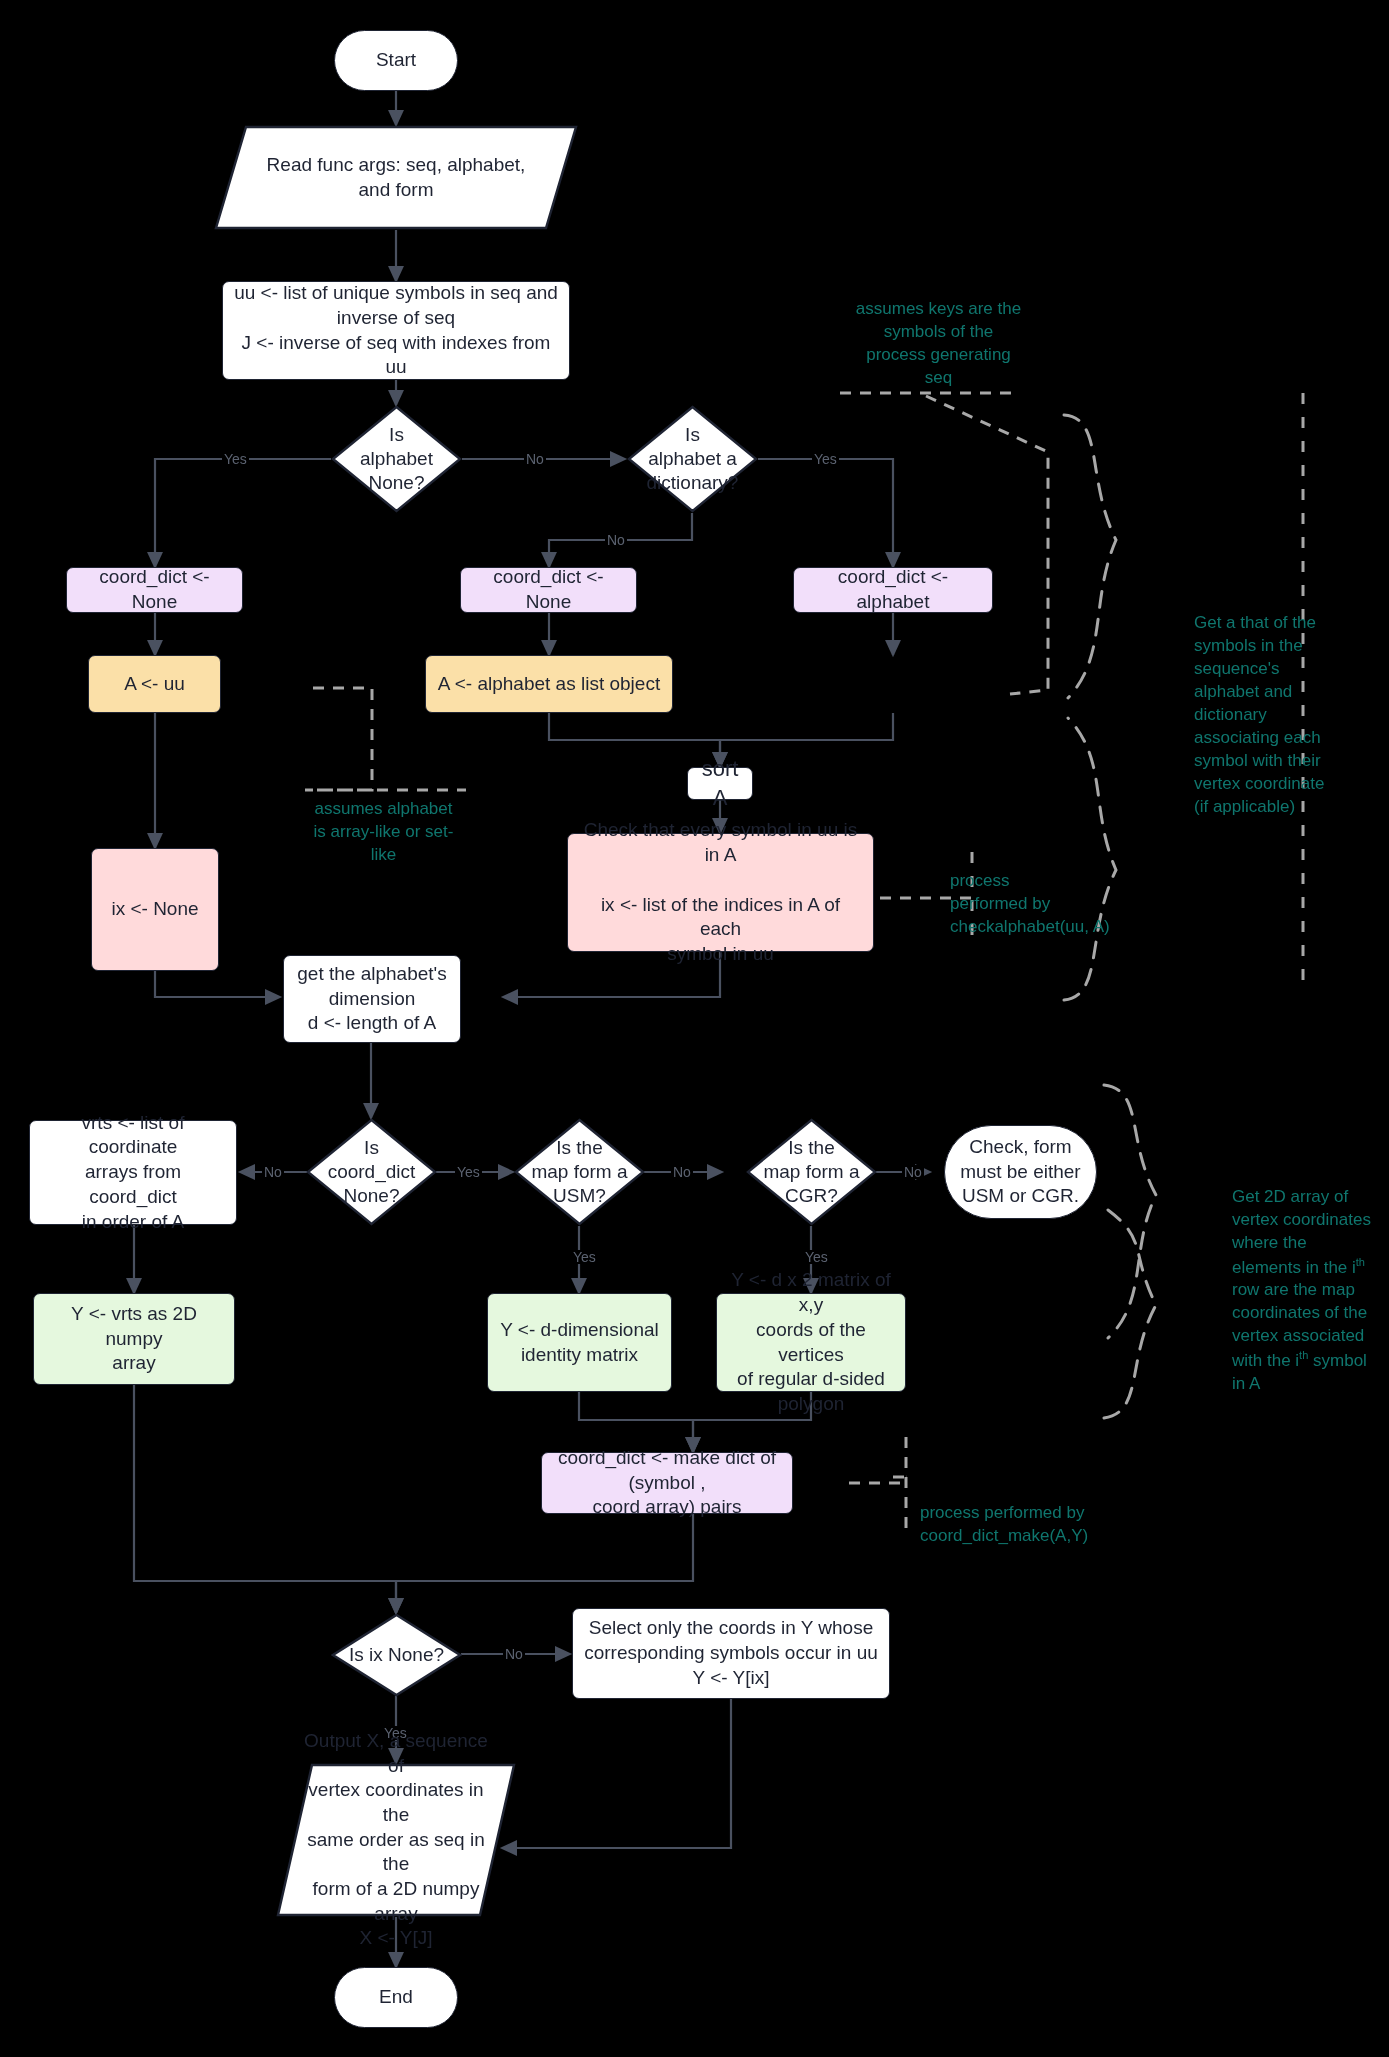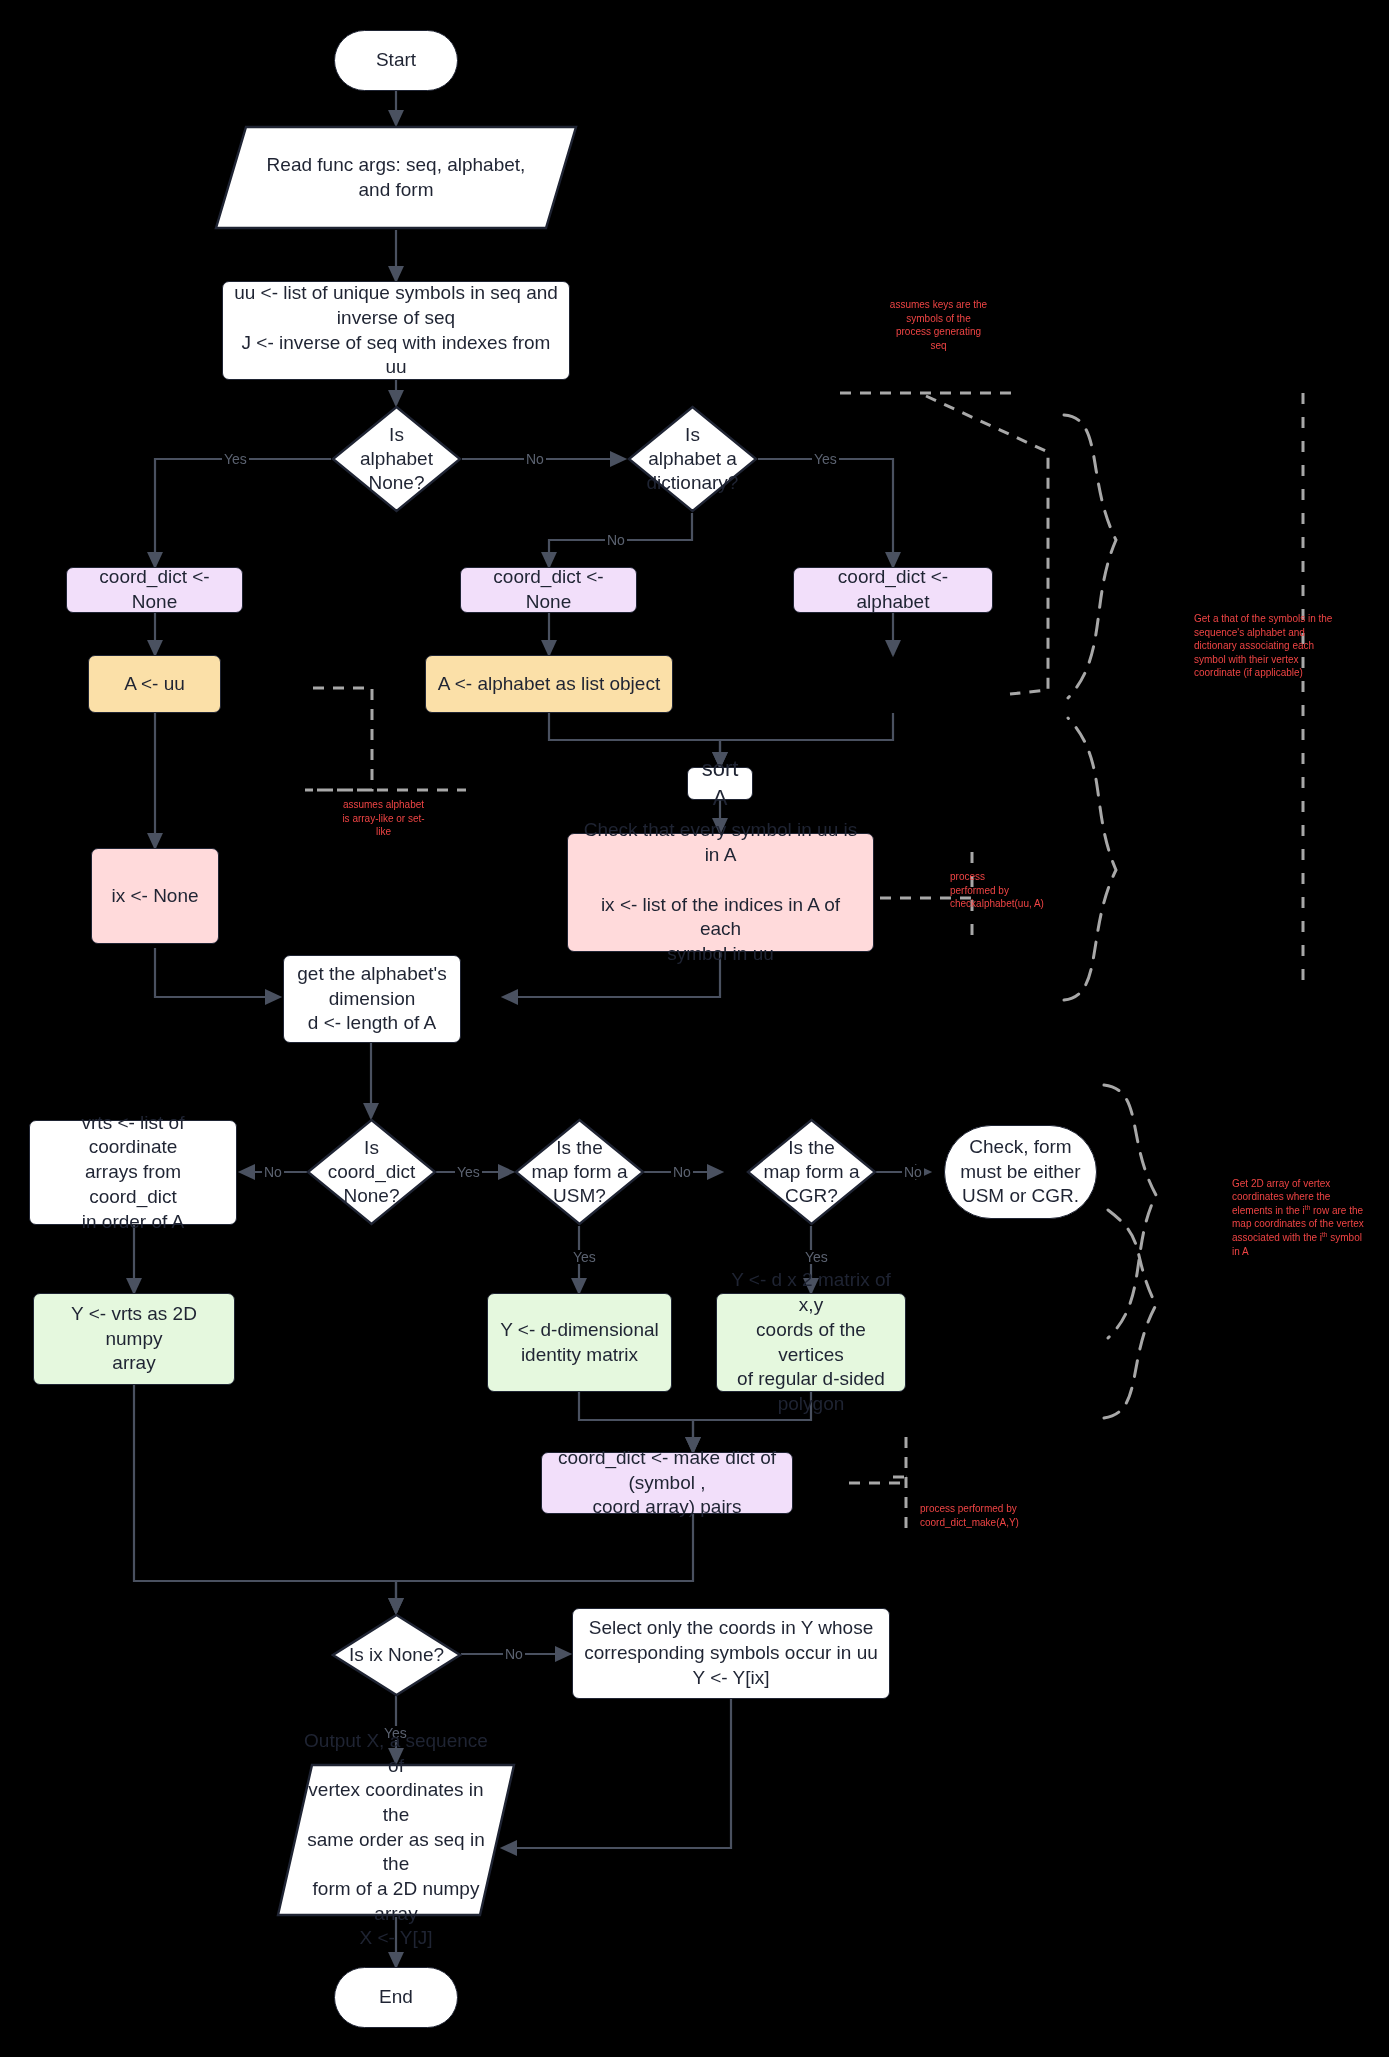--- a/index.html
+++ b/index.html
@@ -74,22 +74,22 @@
     width: 80%;
   }
   .purple { background: #f2dffa; }
   .orange { background: #fbe0a8; }
   .pink   { background: #ffdadb; }
   .green  { background: #e5f8de; }
   .white  { background: #ffffff; }
 
   .note {
     position: absolute;
-    color: #ef4444;
-    font-size: 10px;
+    color: #0f766e;
+    font-size: 17px;
     line-height: 1.35;
     text-align: center;
     white-space: pre-line;
   }
   .note.left { text-align: left; }
   .edge-label {
     position: absolute;
     color: #5b6270;
     font-size: 14px;
     background: #000000;
@@ -263,21 +263,21 @@
     <span>sort A</span>
   </div>
 
   <div class="node rect pink" style="left:567px; top:833px; width:307px; height:119px;">
     <span>Check that every symbol in uu is in A
 
 ix &lt;- list of the indices in A of each
 symbol in uu</span>
   </div>
 
-  <div class="node rect pink" style="left:91px; top:848px; width:128px; height:96px;">
+  <div class="node rect pink" style="left:91px; top:848px; width:128px; height:123px;">
     <span>ix &lt;- None</span>
   </div>
 
   <div class="node rect white" style="left:283px; top:955px; width:178px; height:88px;">
     <span>get the alphabet's
 dimension
 d &lt;- length of A</span>
   </div>
 
   <div class="node diamond" style="left:306px; top:1118px; width:131px; height:108px;">

